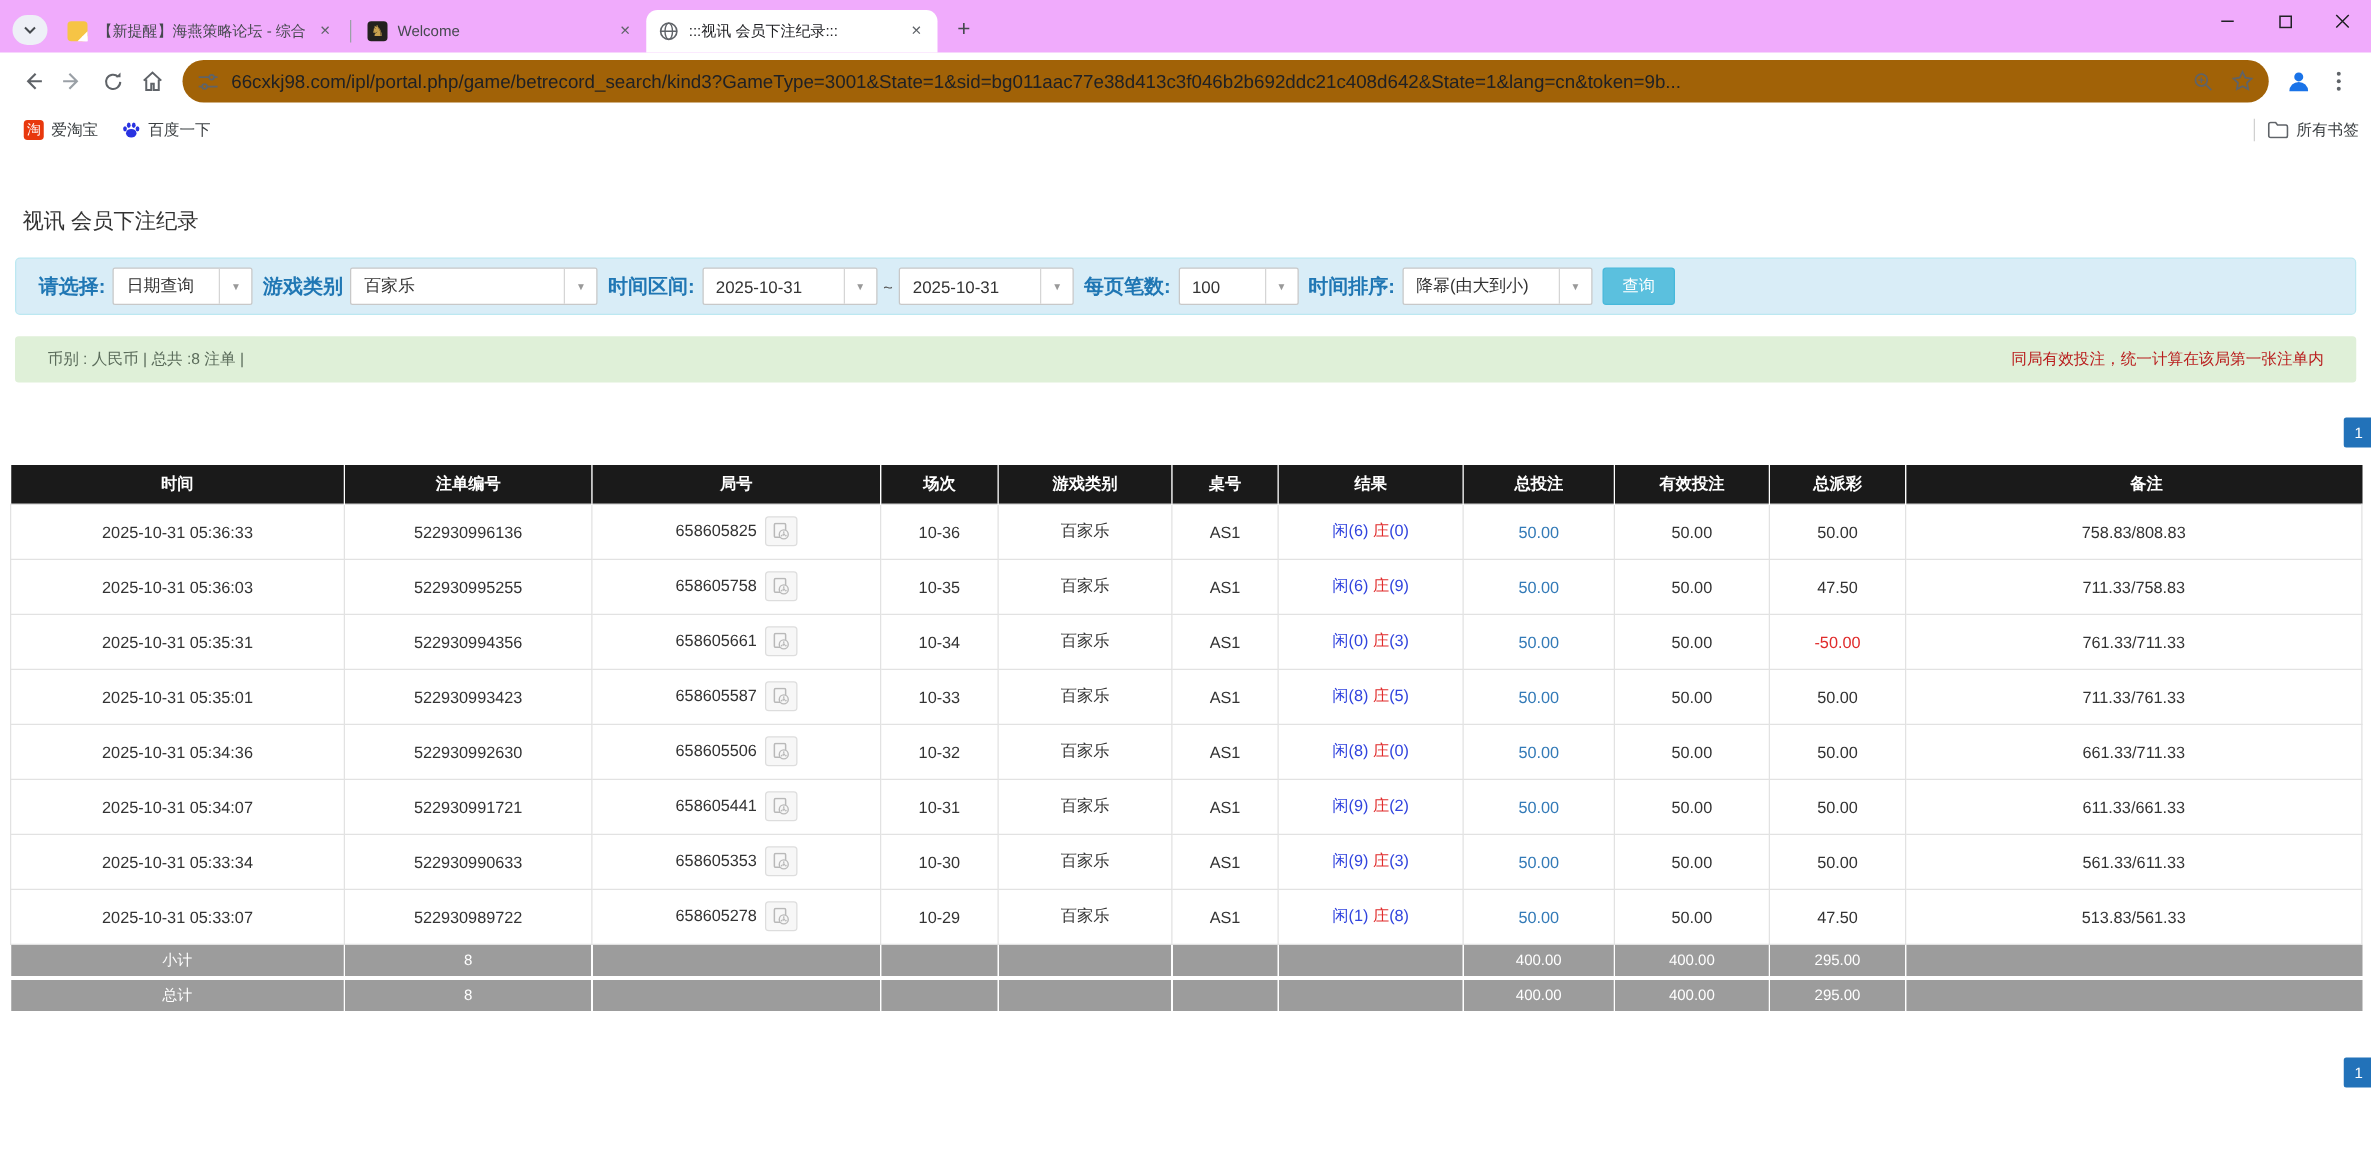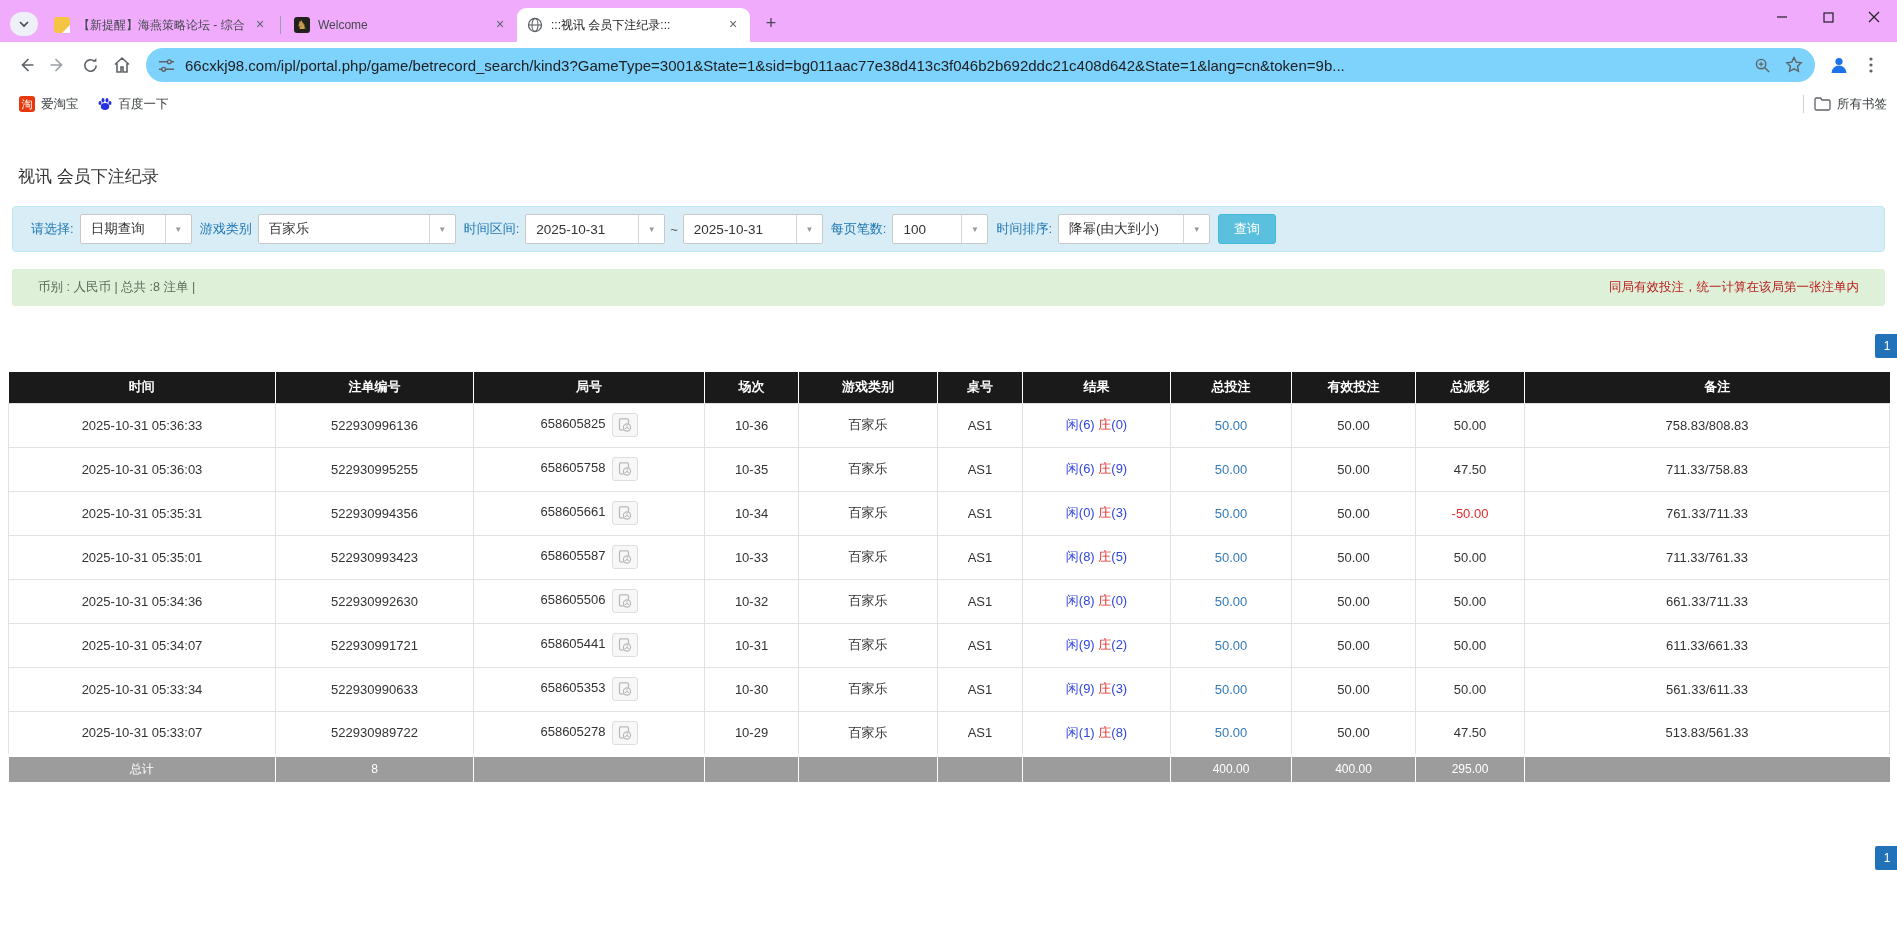--- a/index.html
+++ b/index.html
@@ -21,35 +21,35 @@
   .newtab { width:26px; height:26px; margin:0 0 5px 8px; text-align:center; line-height:25px; font-size:18px; color:#45494e; }
   .fav-yellow { background:#f6c445; border-radius:3px; position:relative; }
   .fav-yellow::after { content:""; position:absolute; right:0; bottom:0; border:4px solid #fff;
     border-top-color:transparent; border-left-color:transparent; }
   .fav-dark { background:#23211e; border-radius:3px; color:#c9a14e; font-size:12px; line-height:16px; text-align:center; }
   .win-controls { position:absolute; top:0; right:0; height:34px; display:flex; }
   .win-btn { width:46px; height:34px; display:flex; align-items:center; justify-content:center; color:#202124; }
 
   .navbar { height:46px; background:#fff; display:flex; align-items:center; padding:0 10px; }
   .nav-icon { width:32px; height:32px; display:flex; align-items:center; justify-content:center; flex:none; }
-  .omnibox { flex:1; height:34px; background:#7dd3fc; border-radius:17px; display:flex; align-items:center;
+  .omnibox { flex:1; height:34px; background:#a16207; border-radius:17px; display:flex; align-items:center;
     padding:0 12px; margin:0 8px; min-width:0; }
   .omnibox .url { flex:1; font-size:15px; color:#202124; white-space:nowrap; overflow:hidden; margin:0 10px; }
   .bookmarks { height:32px; background:#fff; display:flex; align-items:center; padding:0 10px; }
   .bm { display:flex; align-items:center; gap:6px; font-size:12.5px; color:#3c4043; padding:0 9px; height:24px; }
   .bm-ico-red { width:16px; height:16px; background:#e8380d; border-radius:3px; color:#fff; font-size:11px;
     line-height:16px; text-align:center; }
   .bm-right { margin-left:auto; display:flex; align-items:center; }
   .bm-divider { width:1px; height:18px; background:#d0d0d0; margin-right:10px; }
 
   
   .page-title { margin:45px 0 0 18px; font-size:17px; color:#333; }
   .filterbar { margin:18px 12px 0; background:#d9edf7; border:1px solid #bce8f1; border-radius:4px;
     padding:7px 10px; display:flex; align-items:center; }
-  .f-label { color:#2077b4; font-weight:normal; font-size:13px; margin:0 6px 0 8px; white-space:nowrap; }
+  .f-label { color:#2077b4; font-weight:bold; font-size:16px; margin:0 6px 0 8px; white-space:nowrap; }
   .sel { background:#fff; border:1px solid #c8c8c8; border-radius:2px; height:30px; display:flex; align-items:center;
     font-size:13.5px; color:#333; }
   .sel .sel-text { padding:0 10px; flex:1; white-space:nowrap; overflow:hidden; }
   .sel .caret { width:26px; height:100%; border-left:1px solid #d5d5d5; display:flex; align-items:center;
     justify-content:center; color:#999; font-size:8px; flex:none; }
   .tilde { color:#555; margin:0 5px; font-size:13px; }
   .btn-query { margin-left:8px; background:#5bc0de; color:#fff; border:1px solid #46b8da; border-radius:3px;
     height:30px; padding:0 15px; font-size:13px; }
 
   .summarybar { margin:17px 12px 0; background:#dff0d8; border-radius:3px; padding:10px 26px;
@@ -460,20 +460,33 @@
           </button></td>
         <td>10-29</td>
         <td>百家乐</td>
         <td>AS1</td>
         <td><span class="res-blue">闲(1)</span> <span class="res-red">庄</span><span class="res-blue">(8)</span></td>
         <td><span class="bet-link">50.00</span></td>
         <td>50.00</td>
         <td>47.50</td>
         <td>513.83/561.33</td>
       </tr>
+      <tr class="footer-row">
+        <td>小计</td>
+        <td>8</td>
+        <td></td>
+        <td></td>
+        <td></td>
+        <td></td>
+        <td></td>
+        <td>400.00</td>
+        <td>400.00</td>
+        <td>295.00</td>
+        <td></td>
+      </tr>
       <tr class="footer-row total">
         <td>总计</td>
         <td>8</td>
         <td></td>
         <td></td>
         <td></td>
         <td></td>
         <td></td>
         <td>400.00</td>
         <td>400.00</td>

